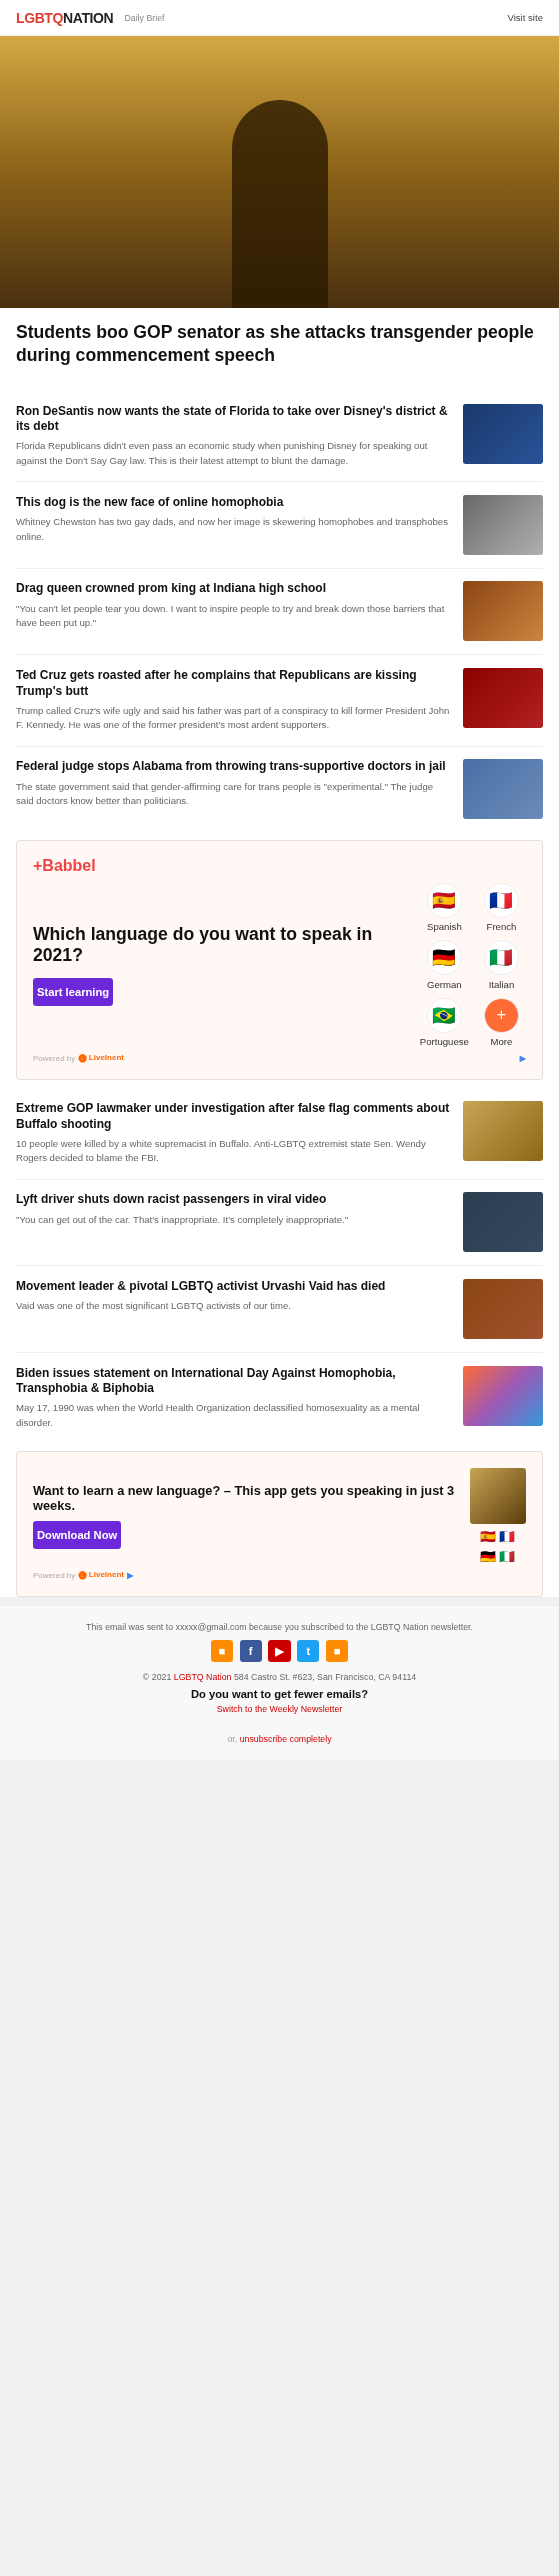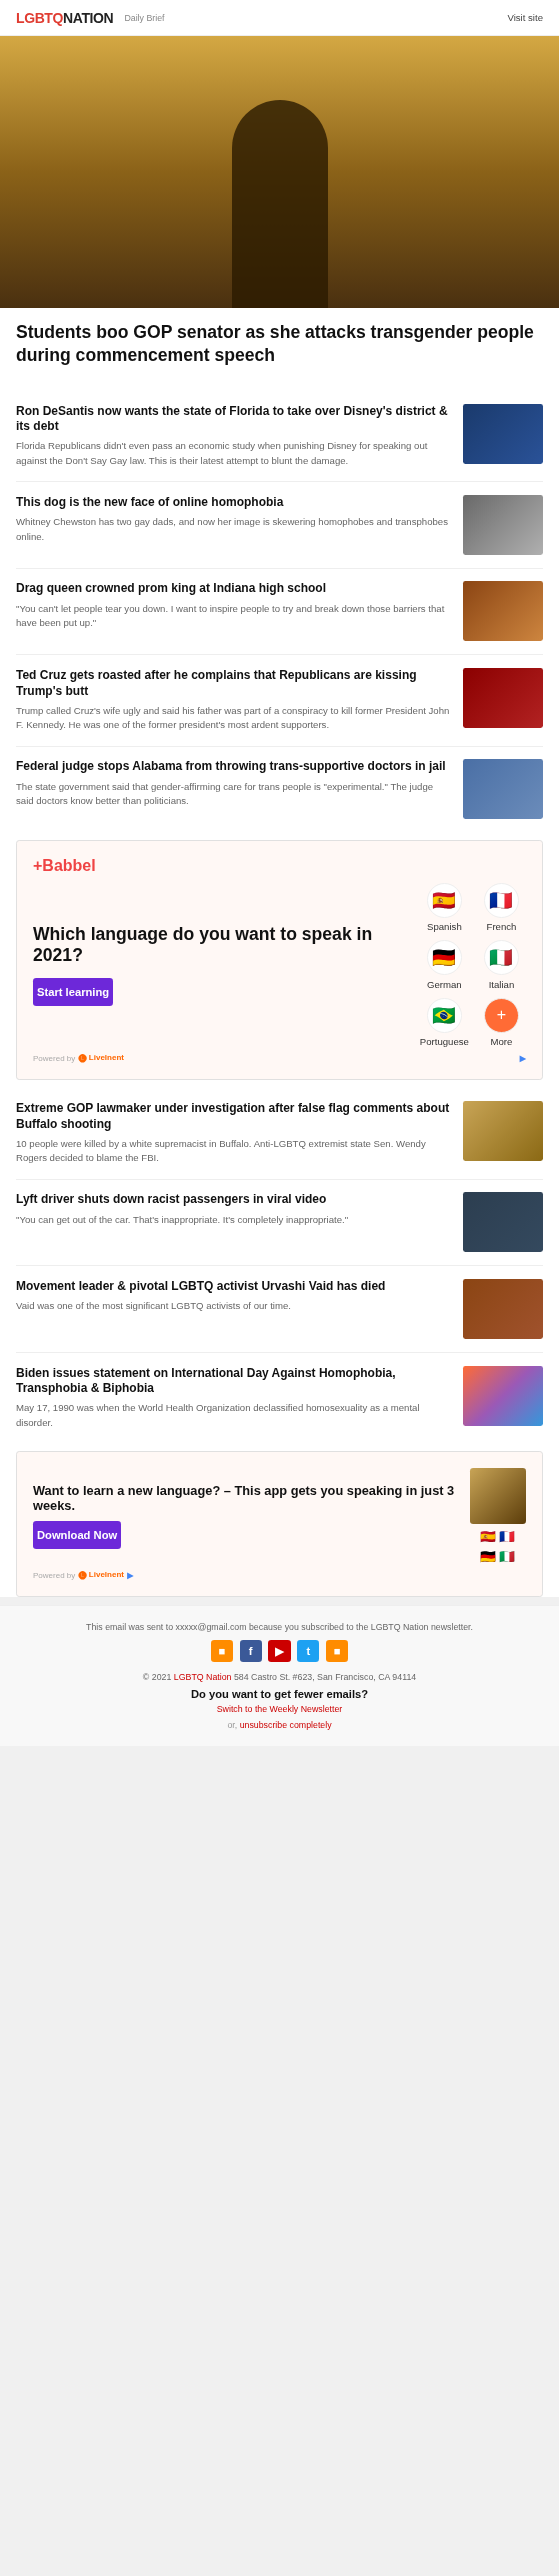--- a/index.html
+++ b/index.html
@@ -56,21 +56,21 @@
     .footer-icons { display: flex; justify-content: center; gap: 6.4px; margin-bottom: 9.6px; }
     .footer-icon { width: 22.4px; height: 22.4px; border-radius: 3.2px; display: flex; align-items: center; justify-content: center; color: #fff; font-size: 11.2px; font-weight: 700; }
     .icon-rss { background: #ff8c00; }
     .icon-fb { background: #3b5998; }
     .icon-yt { background: #cc0000; }
     .icon-tw { background: #1da1f2; }
     .icon-rss2 { background: #ff8c00; }
     .footer-copy { margin-bottom: 6.4px; }
     .footer-link { color: #cc0000; text-decoration: none; }
     .footer-unsubscribe { font-size: 11.2px; font-weight: 700; color: #111; margin-bottom: 3.2px; }
-    .footer-switch { margin-bottom: 6px; }
+    .footer-switch { margin-bottom: 20px; }
     .footer-or { color: #999; }
 
     
     .thumb-desantis { background: linear-gradient(135deg, #1a3a6c, #2a5298); }
     .thumb-drag { background: linear-gradient(135deg, #8b4513, #cd853f); }
     .thumb-dog { background: linear-gradient(135deg, #696969, #b0b0b0); }
     .thumb-cruz { background: linear-gradient(135deg, #8b0000, #b22222); }
     .thumb-alabama { background: linear-gradient(135deg, #4a6fa5, #6b8cba); }
     .thumb-gop { background: linear-gradient(135deg, #c8a456, #8b6914); }
     .thumb-lyft { background: linear-gradient(135deg, #2c3e50, #34495e); }

